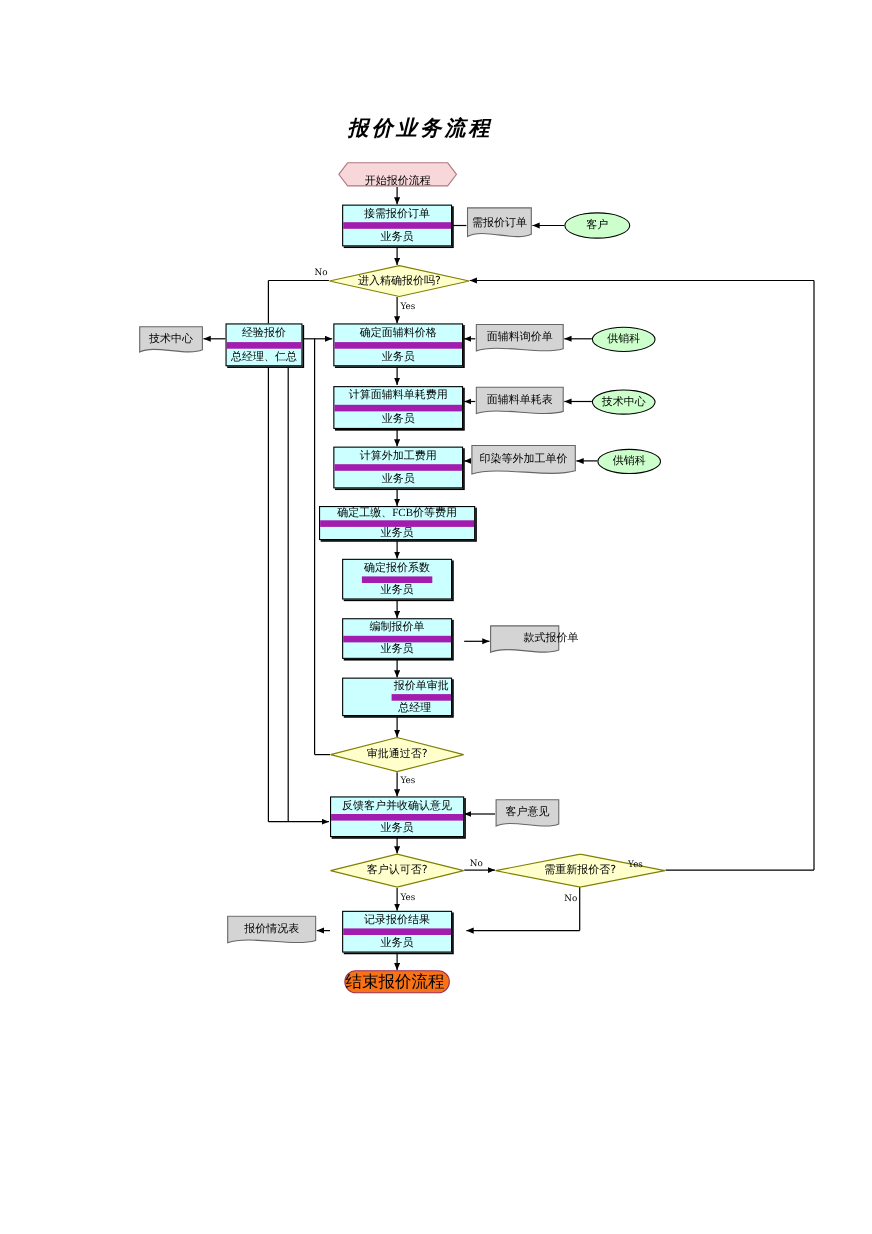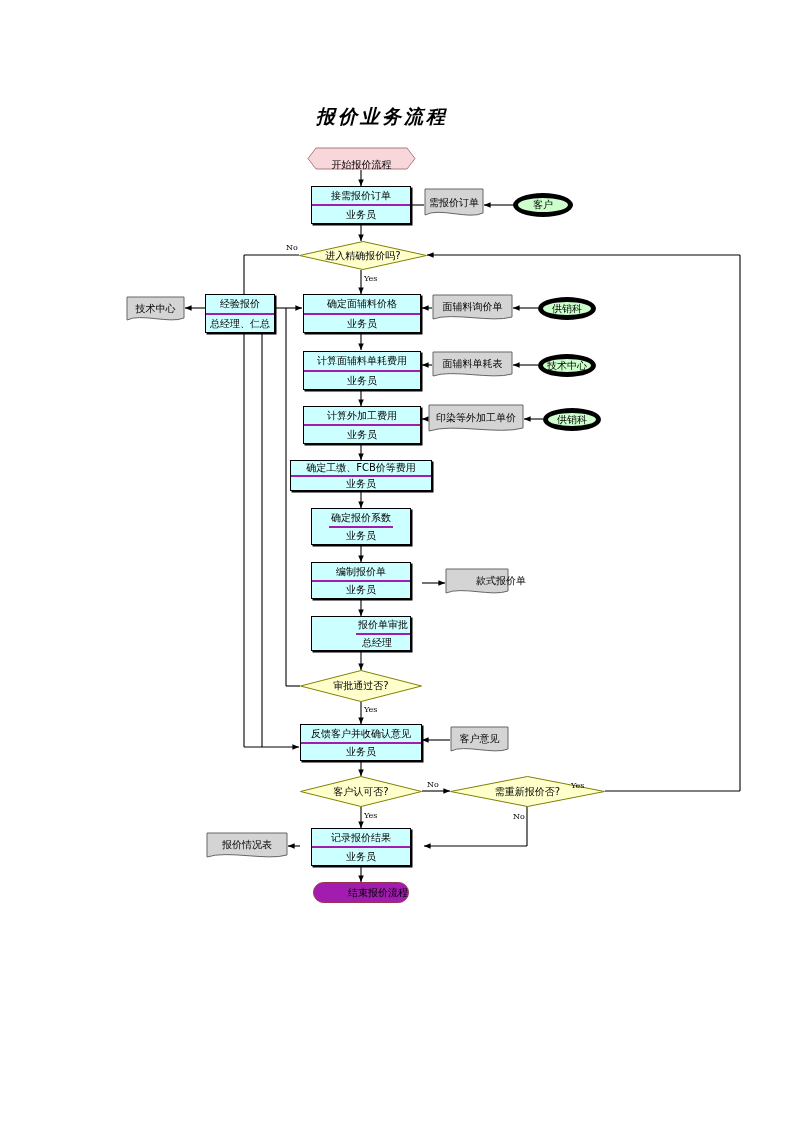--- a/index.html
+++ b/index.html
@@ -40,22 +40,23 @@
     background: #ccffff;
     display: flex;
     flex-direction: column;
     box-shadow: 1.5px 1.5px 0 #000000;
   }
   .proc .row-top {
     flex: 1 1 50%;
     display: flex;
     align-items: center;
     justify-content: center;
-    border-bottom: 2px solid #a21caf;
+    border-bottom: 6px solid #a21caf;
     padding: 0 2px;
+    font-family: Liberation Serif, serif;
   }
   .proc .row-bot {
     flex: 1 1 50%;
     display: flex;
     align-items: center;
     justify-content: center;
     padding: 0 18px;
   }
   
   .decision {
@@ -88,43 +89,43 @@
     position: relative;
     z-index: 2;
     font-size: 10px;
     padding-bottom: 3px;
   }
   
   .ellipse {
     display: flex;
     align-items: center;
     justify-content: center;
-    border: 5px solid #000000;
+    border: 1px solid #000000;
     border-radius: 50%;
     background: #ccffcc;
     font-size: 10px;
   }
   
   .term-start {
     display: flex;
     align-items: center;
     justify-content: center;
   }
   .term-start .t-bg {
     position: absolute; left: 0; top: 0; width: 100%; height: 100%;
   }
   .term-start .t-txt { position: relative; z-index: 2; font-size: 10px; }
   .term-end {
     display: flex;
     align-items: center;
-    justify-content: flex-end;
+    justify-content: flex-start;
     border: 1px solid #993355;
     border-radius: 999px;
-    background: #a21caf;
-    font-size: 10px;
+    background: #f97316;
+    font-size: 15px;
   }
   
   .edge-label {
     position: absolute;
     font-family: "DejaVu Serif", "Liberation Serif", serif;
     font-size: 8px;
     color: #000000;
     white-space: nowrap;
   }
   

